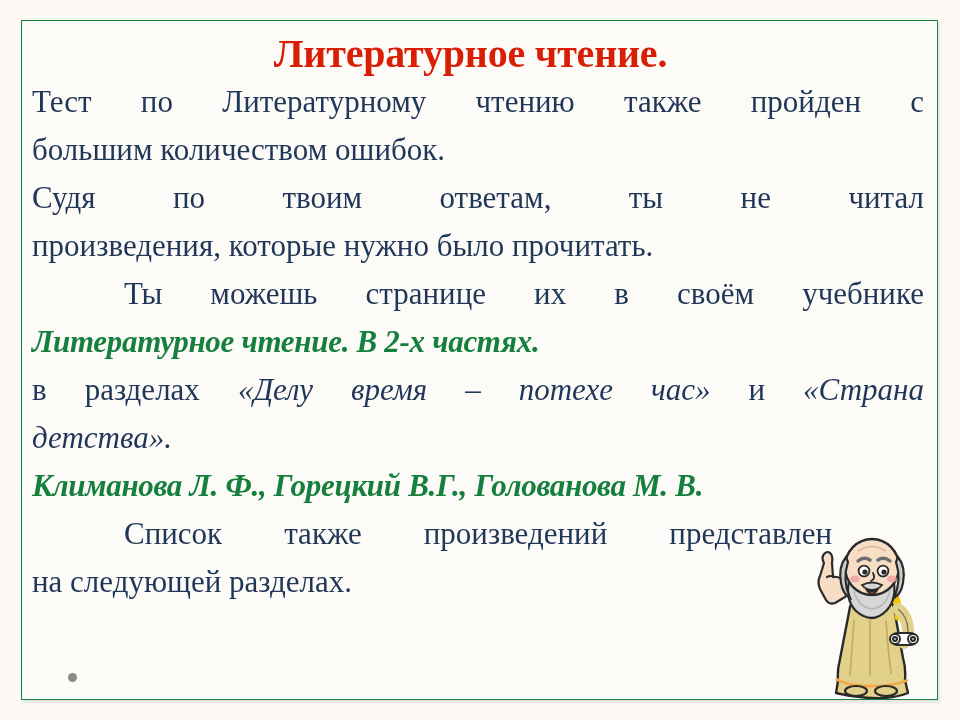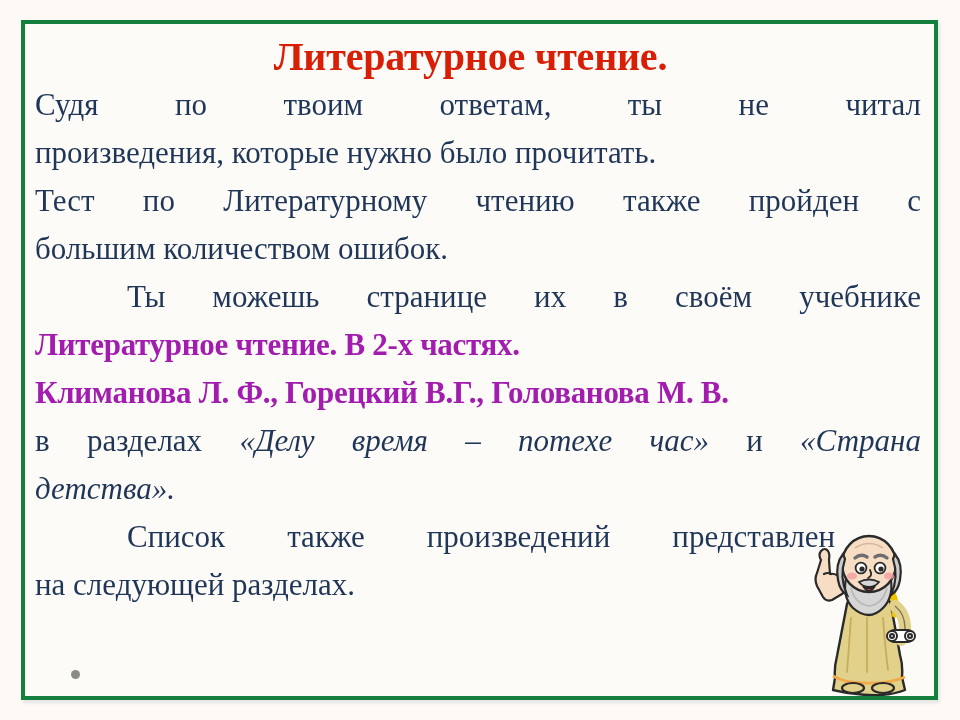--- a/index.html
+++ b/index.html
@@ -21,21 +21,21 @@
     background: #fdfaf6;
   }
 
   .content-box {
     position: absolute;
     left: 21px;
     top: 20px;
     width: 917px;
     height: 680px;
     box-sizing: border-box;
-    border: 4px solid #15803d;
+    border: 1px solid #15803d;
     background: #fdfbf7;
     box-shadow: 2px 3px 3px rgba(140,150,170,0.22);
   }
 
   .inner {
     position: relative;
     width: 100%;
     height: 100%;
     padding: 0;
     box-sizing: border-box;
@@ -63,22 +63,23 @@
   }
 
   .para {
     margin: 0;
     text-align: justify;
     text-justify: inter-word;
     color: #1F3658;
   }
 
   .blue-bi {
-    color: #a21caf;
+    color: #15803d;
     font-weight: bold;
+    font-style: italic;
     letter-spacing: -0.3px;
   }
 
   .nav-italic {
     font-style: italic;
   }
 
   .p-sudya {
     text-align: justify;
   }
@@ -145,42 +146,42 @@
 <body>
 
 <div class="slide">
   <div class="content-box">
     <div class="inner">
 
       <h1 class="title">Литературное чтение.</h1>
 
       <div class="body-text">
 
+        <p class="para p-test">
+          <span class="line1">Тест по Литературному чтению также пройден с</span>
+          <span>большим количеством ошибок.</span>
+        </p>
+
         <p class="para p-sudya">
           <span class="line1">Судя по твоим ответам, ты не читал</span>
           <span>произведения, которые нужно было прочитать.</span>
         </p>
 
-        <p class="para p-test">
-          <span class="line1">Тест по Литературному чтению также пройден с</span>
-          <span>большим количеством ошибок.</span>
-        </p>
-
         <p class="para p-ty">
           <span class="line1">Ты можешь странице их в своём учебнике</span>
           <span class="blue-bi">Литературное чтение. В 2-х частях.</span>
         </p>
 
-        <p class="para">
-          <span class="blue-bi">Климанова Л. Ф., Горецкий В.Г., Голованова М. В.</span>
-        </p>
-
         <p class="para p-vrazd">
           <span class="line1"><span>в разделах </span><span class="nav-italic">«Делу время – потехе час»</span><span> и </span><span class="nav-italic">«Страна</span></span>
           <span class="nav-italic">детства».</span>
+        </p>
+
+        <p class="para">
+          <span class="blue-bi">Климанова Л. Ф., Горецкий В.Г., Голованова М. В.</span>
         </p>
 
         <p class="para p-spisok">
           <span class="line1">Список также произведений представлен</span>
           <span>на следующей разделах.</span>
         </p>
 
 
       </div>
 

